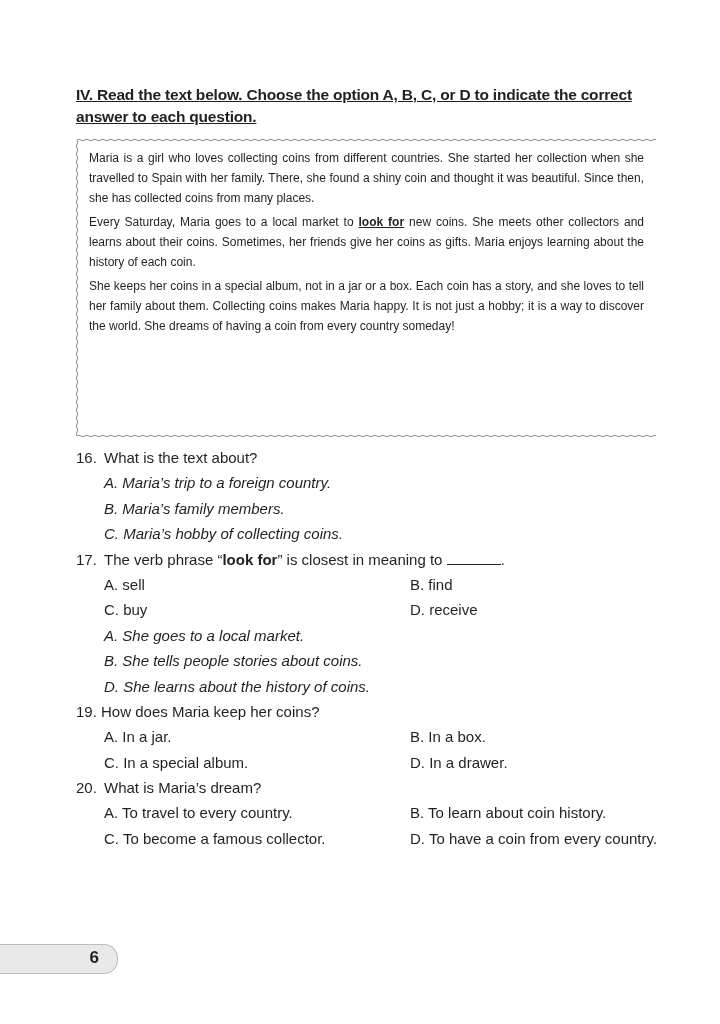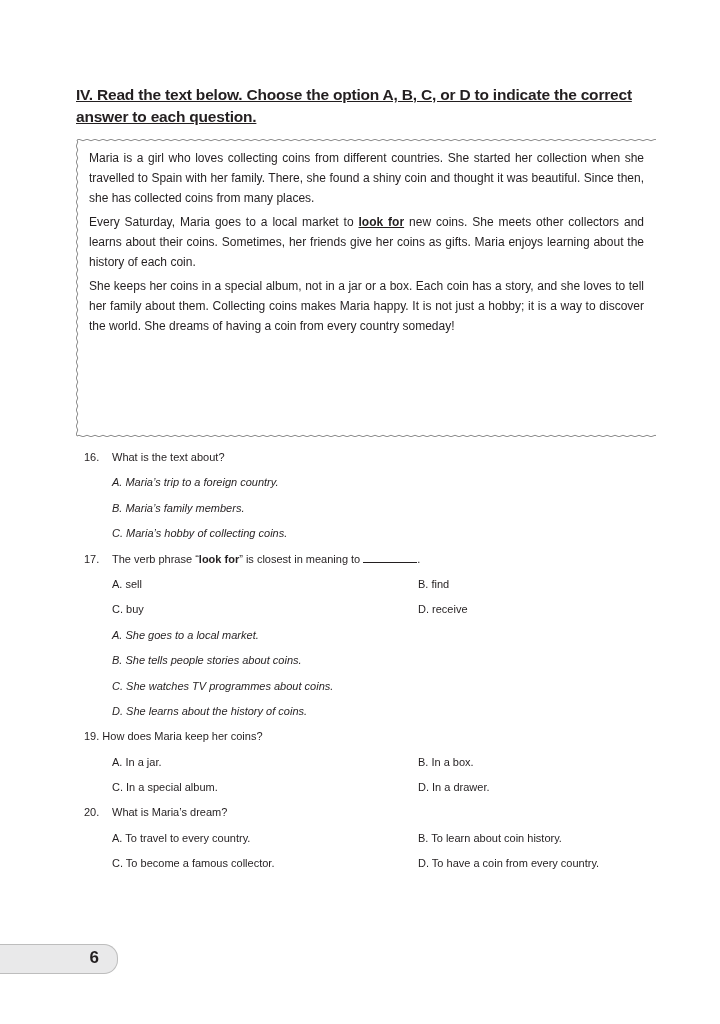--- a/index.html
+++ b/index.html
@@ -5,21 +5,21 @@
   html, body { margin:0; padding:0; background:#ffffff; }
   body { width:720px; height:1024px; position:relative; overflow:hidden;
          font-family:"Liberation Sans", sans-serif; color:#231f20; }
   .heading { position:absolute; left:76px; top:84px; width:590px;
              font-weight:bold; font-size:15.5px; line-height:22px; letter-spacing:-0.2px;text-decoration:underline; }
   .passage { position:absolute; left:76px; top:139px; width:580px; height:298px;
              box-sizing:border-box; padding:9px 12px 0 13px; }
   .passage svg.border { position:absolute; left:0; top:0; }
   .para { font-size:12px; line-height:20px; text-align:justify; margin:0 0 4px 0; position:relative; }
   .para b { font-weight:bold; text-decoration:underline; }
-  .questions { position:absolute; left:84px; top:445px; width:600px; font-size:11px; }
+  .questions { position:absolute; left:76px; top:445px; width:600px; font-size:15px; }
   .q { height:25.4px; line-height:25.4px; white-space:nowrap; }
   .qnum { display:inline-block; width:28px; }
   .opt { height:25.4px; line-height:25.4px; padding-left:28px; white-space:nowrap;font-style:italic; }
   .row2 { display:flex; height:25.4px; line-height:25.4px; padding-left:28px;gap:40px; }
   .row2 .col { width:288px; white-space:nowrap; }
   .blank { display:inline-block; width:54px; border-bottom:1px solid #231f20; height:14px; vertical-align:baseline; }
   .q b { font-weight:bold; }
   .pagetab { position:absolute; left:0; top:944px; width:118px; height:30px;
              background:#e9e9ea; border:1px solid #bdbdbd; border-left:none;
              border-radius:0 14px 14px 0; box-sizing:border-box; }
@@ -51,21 +51,20 @@
     <div class="col">A. sell</div>
     <div class="col">B. find</div>
   </div>
   <div class="row2">
     <div class="col">C. buy</div>
     <div class="col">D. receive</div>
   </div>
 
   <div class="opt">A. She goes to a local market.</div>
   <div class="opt">B. She tells people stories about coins.</div>
-  <div class="opt">C. She watches TV programmes about coins.</div>
   <div class="opt">D. She learns about the history of coins.</div>
 
   <div class="q"><span>19.</span> <span>How does Maria keep her coins?</span></div>
   <div class="row2">
     <div class="col">A. In a jar.</div>
     <div class="col">B. In a box.</div>
   </div>
   <div class="row2">
     <div class="col">C. In a special album.</div>
     <div class="col">D. In a drawer.</div>

